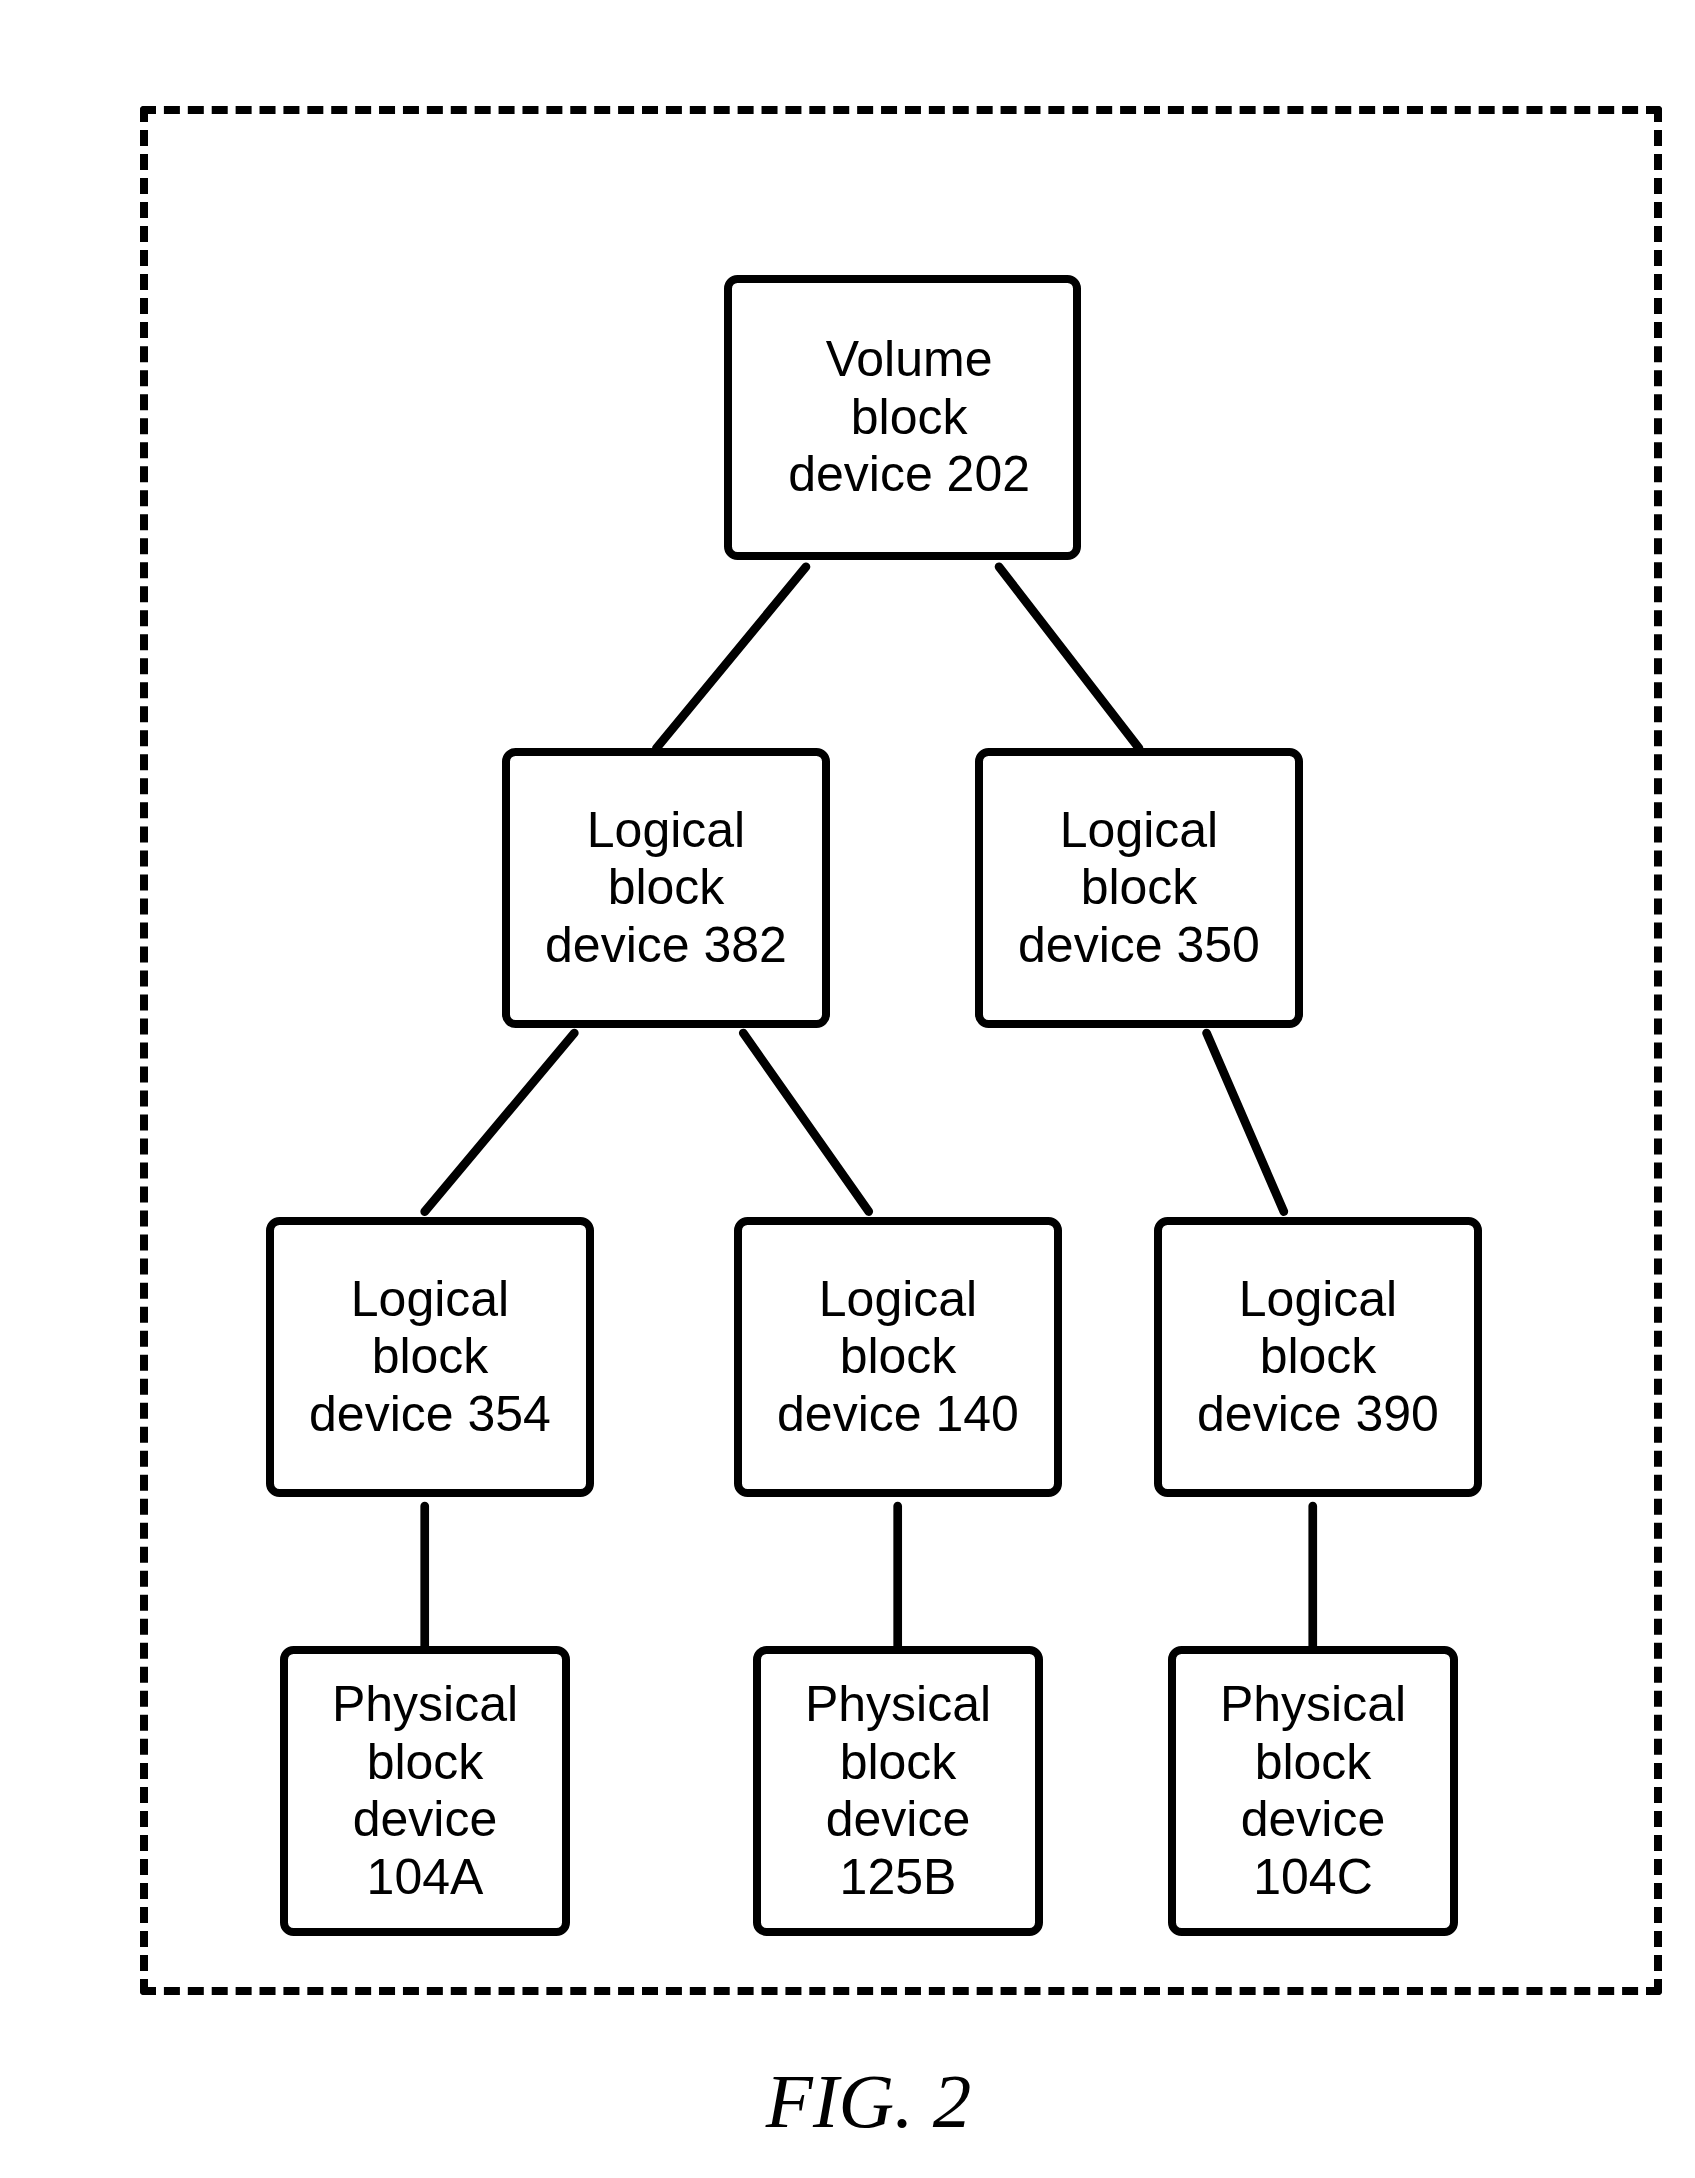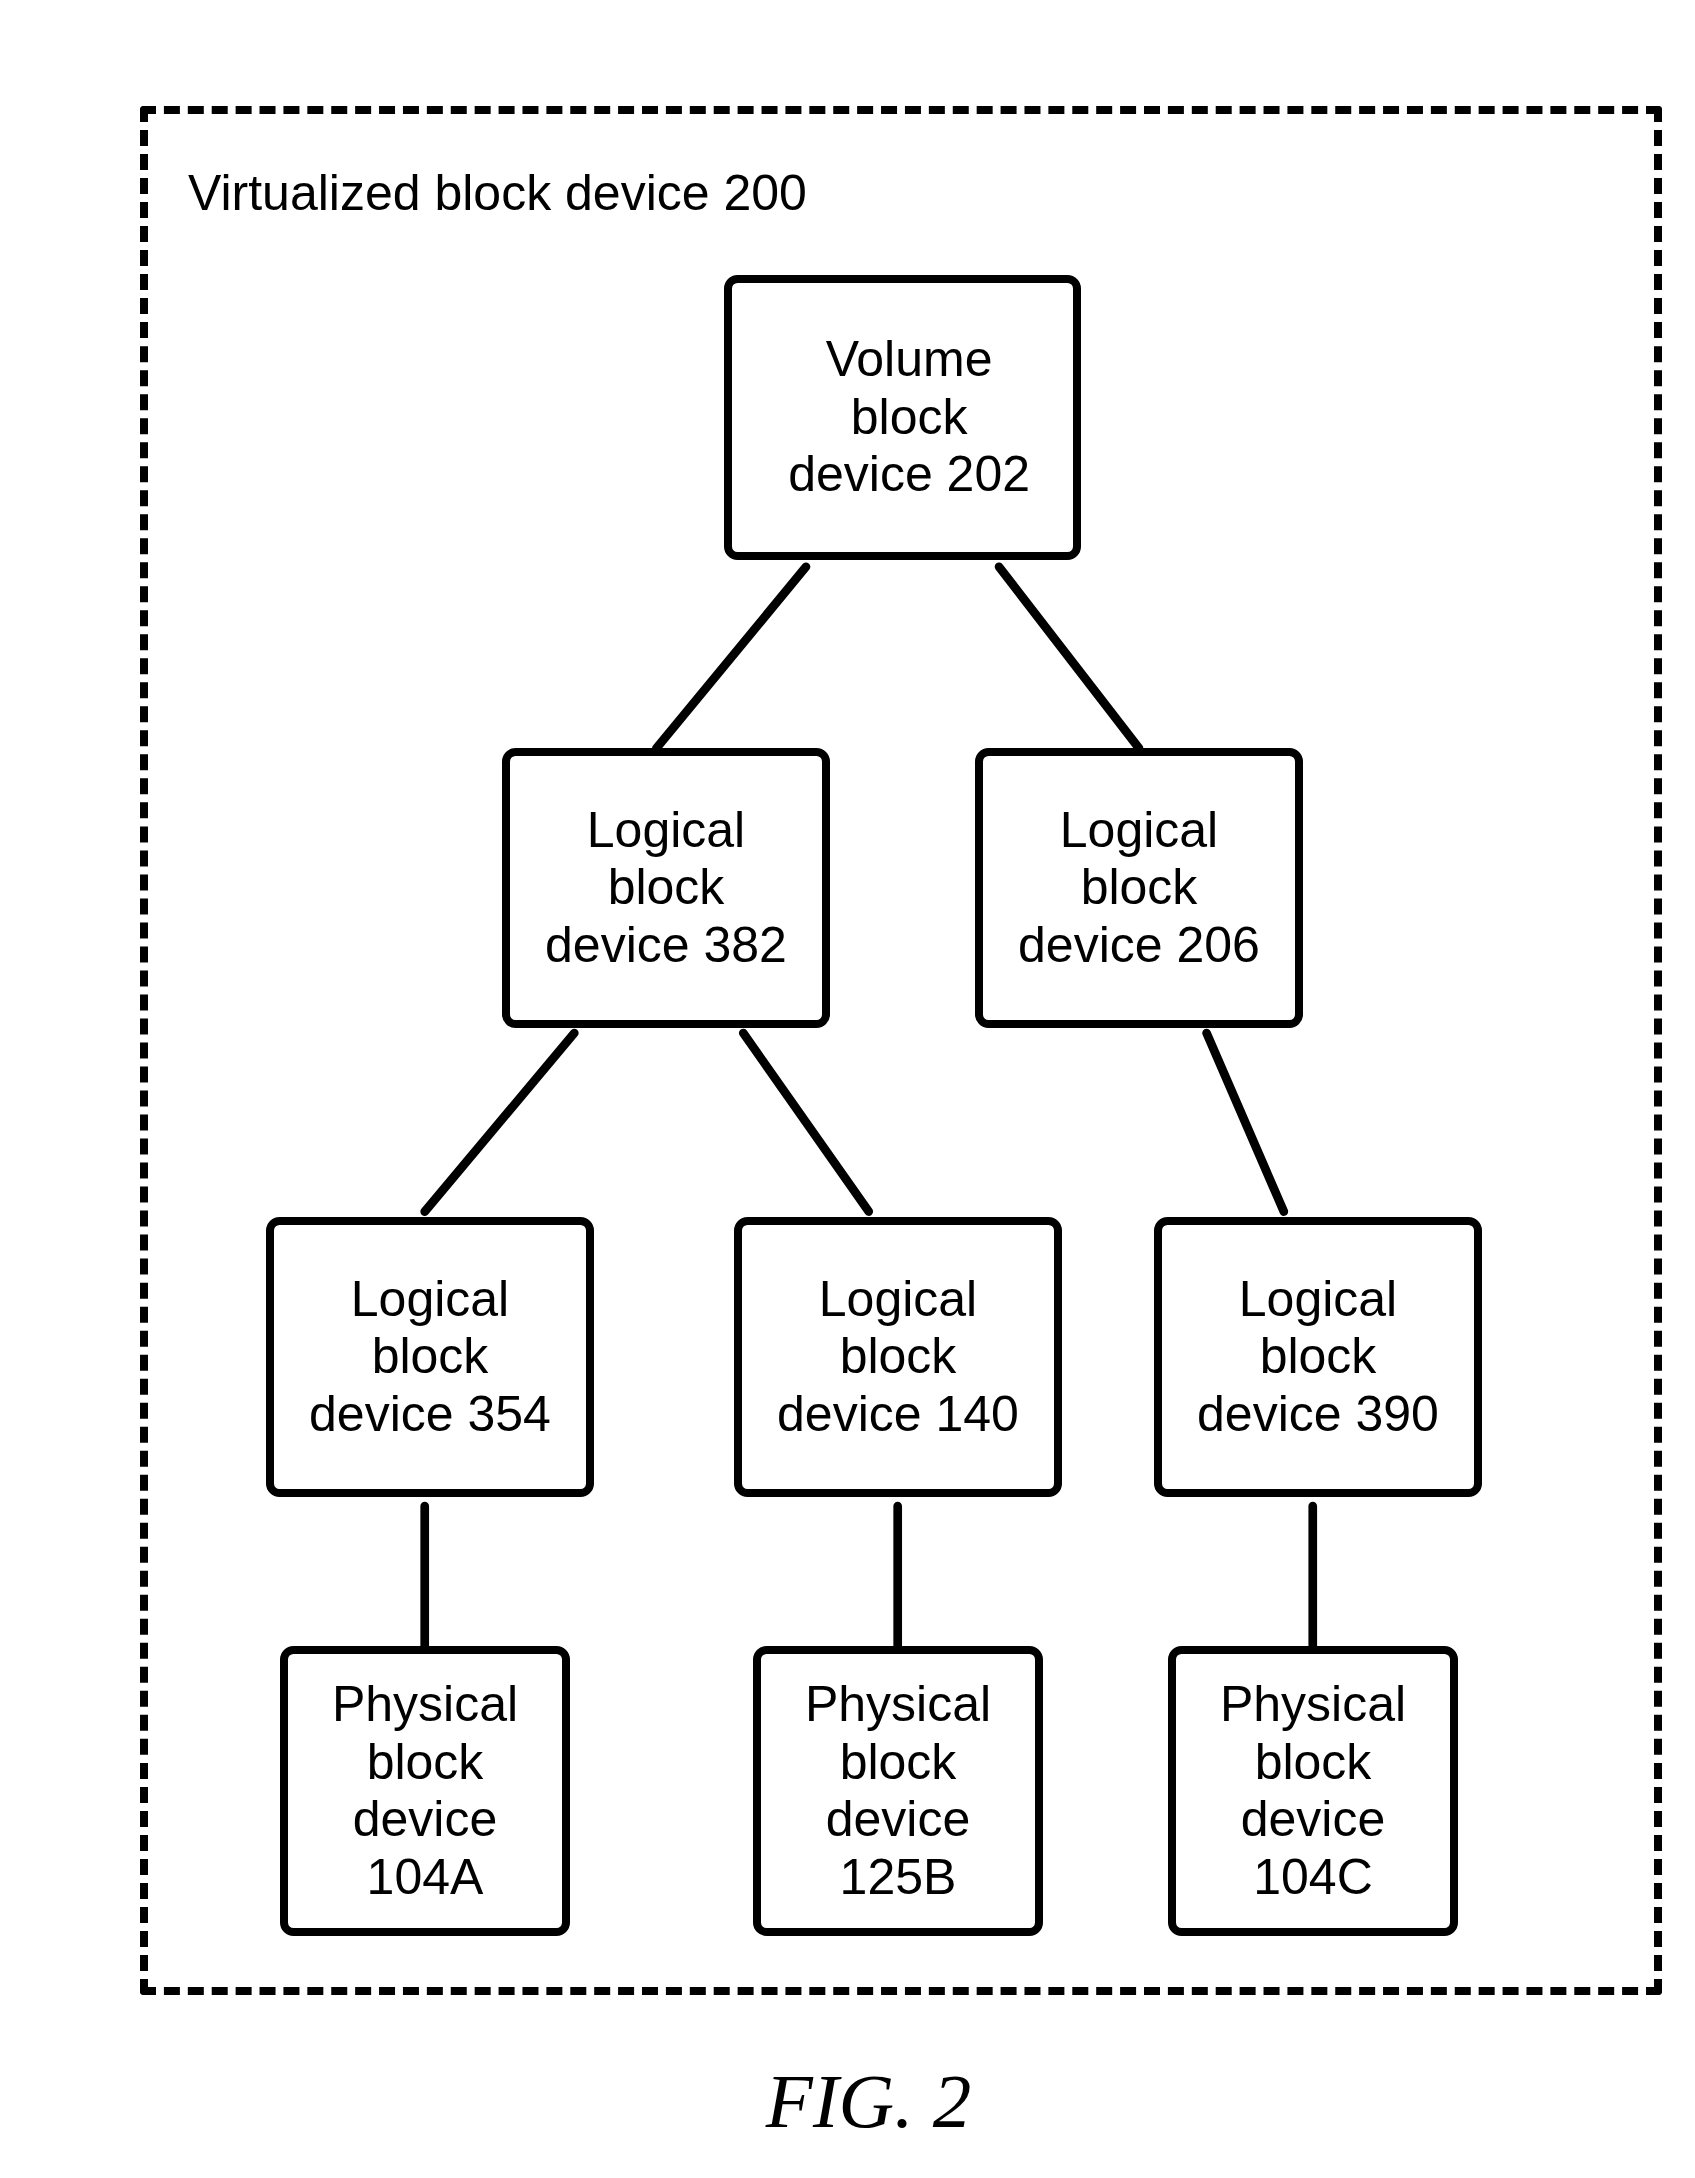--- a/index.html
+++ b/index.html
@@ -59,23 +59,20 @@
     height: 2178px;
   }
 </style>
 </head>
 <body>
 
 <div class="canvas">
 
   <div class="dashed-border" style="left:140px; top:106px; width:1506px; height:1873px;"></div>
 
-  <div class="container-label" style="left:188px; top:164px;">
-    <span>Virtualized block device </span><span class="ref">200</span>
-  </div>
 
   <svg class="connectors" viewBox="0 0 1756 2256" width="1695" height="2178">
     <g stroke="#000" stroke-width="9" fill="none" stroke-linecap="round">
 
       <line x1="835" y1="587" x2="680" y2="775"></line>
 
       <line x1="1035" y1="587" x2="1180" y2="775"></line>
 
       <line x1="595" y1="1070" x2="440" y2="1255"></line>
 
@@ -104,21 +101,21 @@
     <span class="line">block</span>
     <span class="line">
       <span>device </span><span class="ref">382</span>
     </span>
   </div>
 
   <div class="box" style="left:975px; top:748px; width:328px; height:280px;">
     <span class="line">Logical</span>
     <span class="line">block</span>
     <span class="line">
-      <span>device </span><span class="ref">206</span>
+      <span>device </span><span class="ref">350</span>
     </span>
   </div>
 
   <div class="box" style="left:266px; top:1217px; width:328px; height:280px;">
     <span class="line">Logical</span>
     <span class="line">block</span>
     <span class="line">
       <span>device </span><span class="ref">354</span>
     </span>
   </div>

